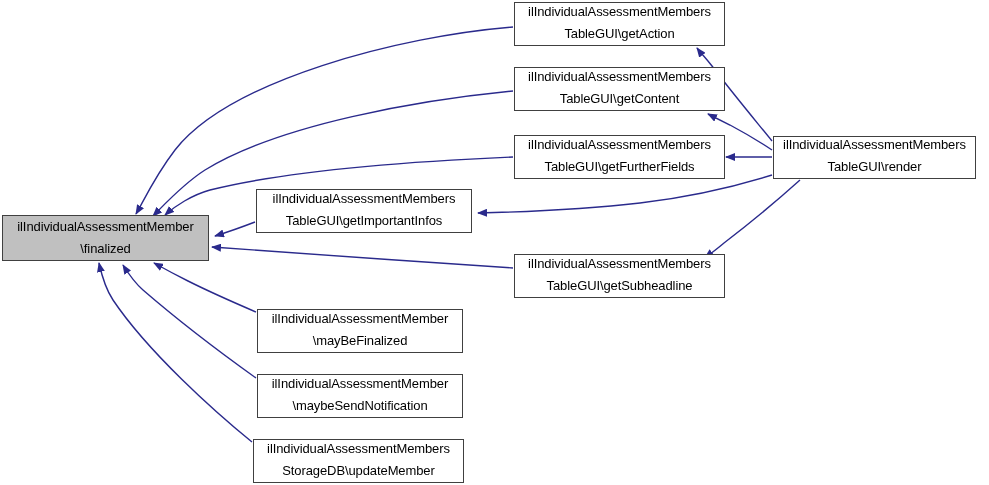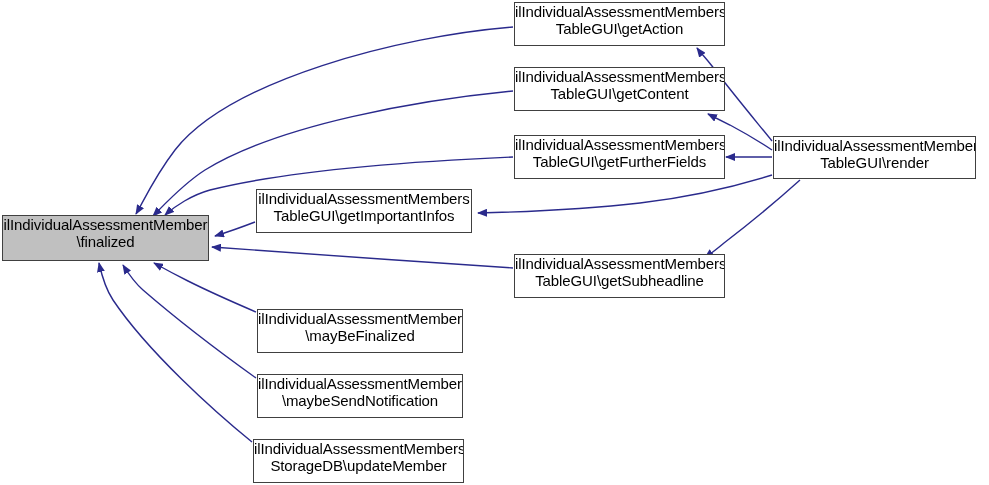--- a/index.html
+++ b/index.html
@@ -20,28 +20,28 @@
     left: 0;
     top: 0;
     width: 989px;
     height: 485px;
     pointer-events: none;
   }
   .node {
     position: absolute;
     box-sizing: border-box;
     display: flex;
-    align-items: flex-start;
+    align-items: flex-end;
     justify-content: center;
     text-align: center;
     border: 1px solid #404040;
     background: #ffffff;
     color: #000000;
-    font-size: 15px;
-    line-height: 17px;
+    font-size: 13px;
+    line-height: 22px;
     letter-spacing: -0.1px;
     white-space: pre-line;
     overflow: hidden;
   }
   .node.focus {
     background: #c0c0c0;
     border: 1px solid #404040;
   }
   .node-label {
     display: block;

